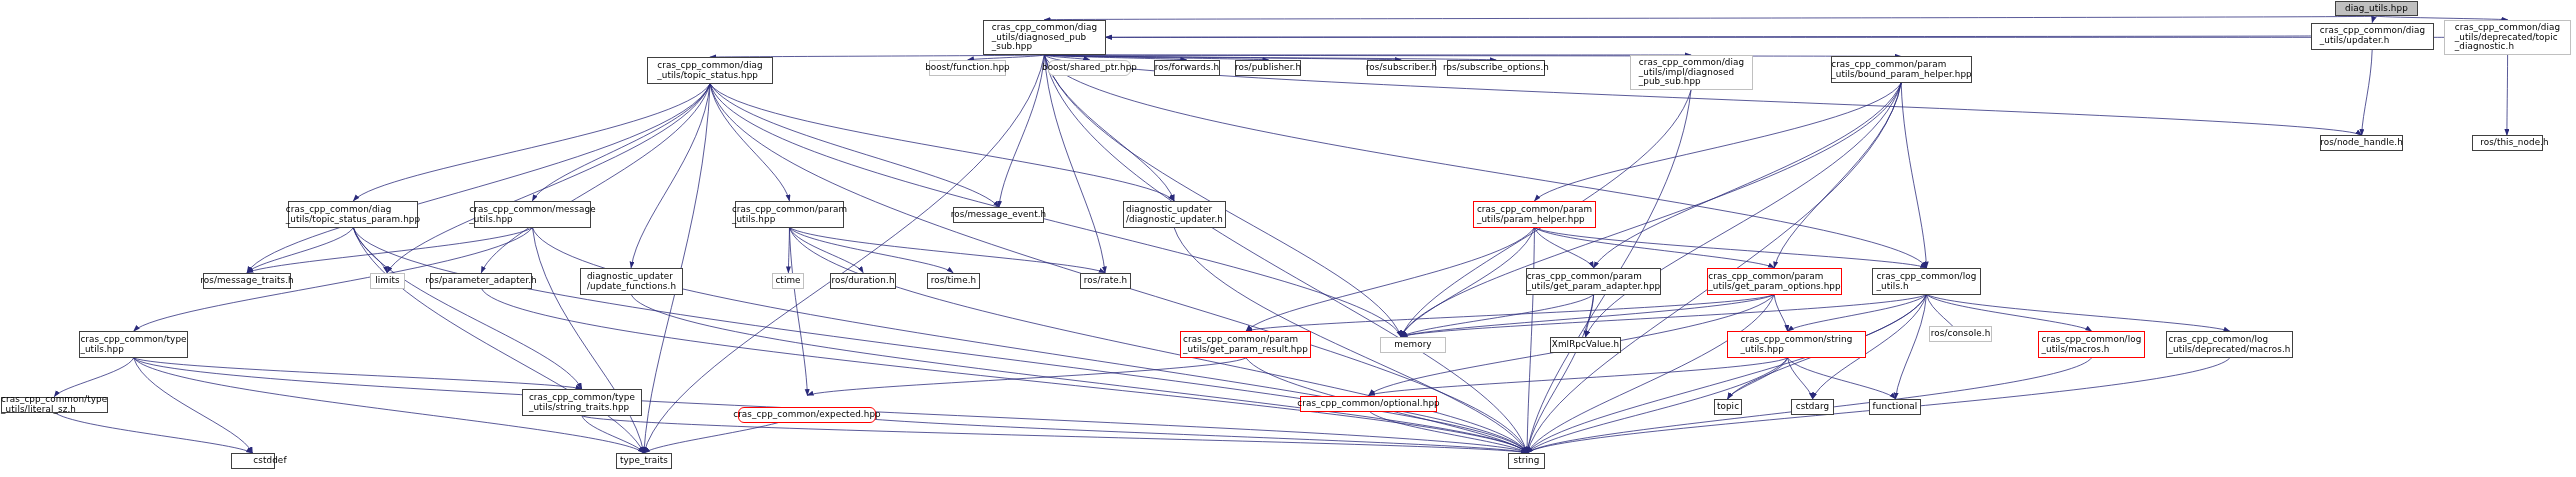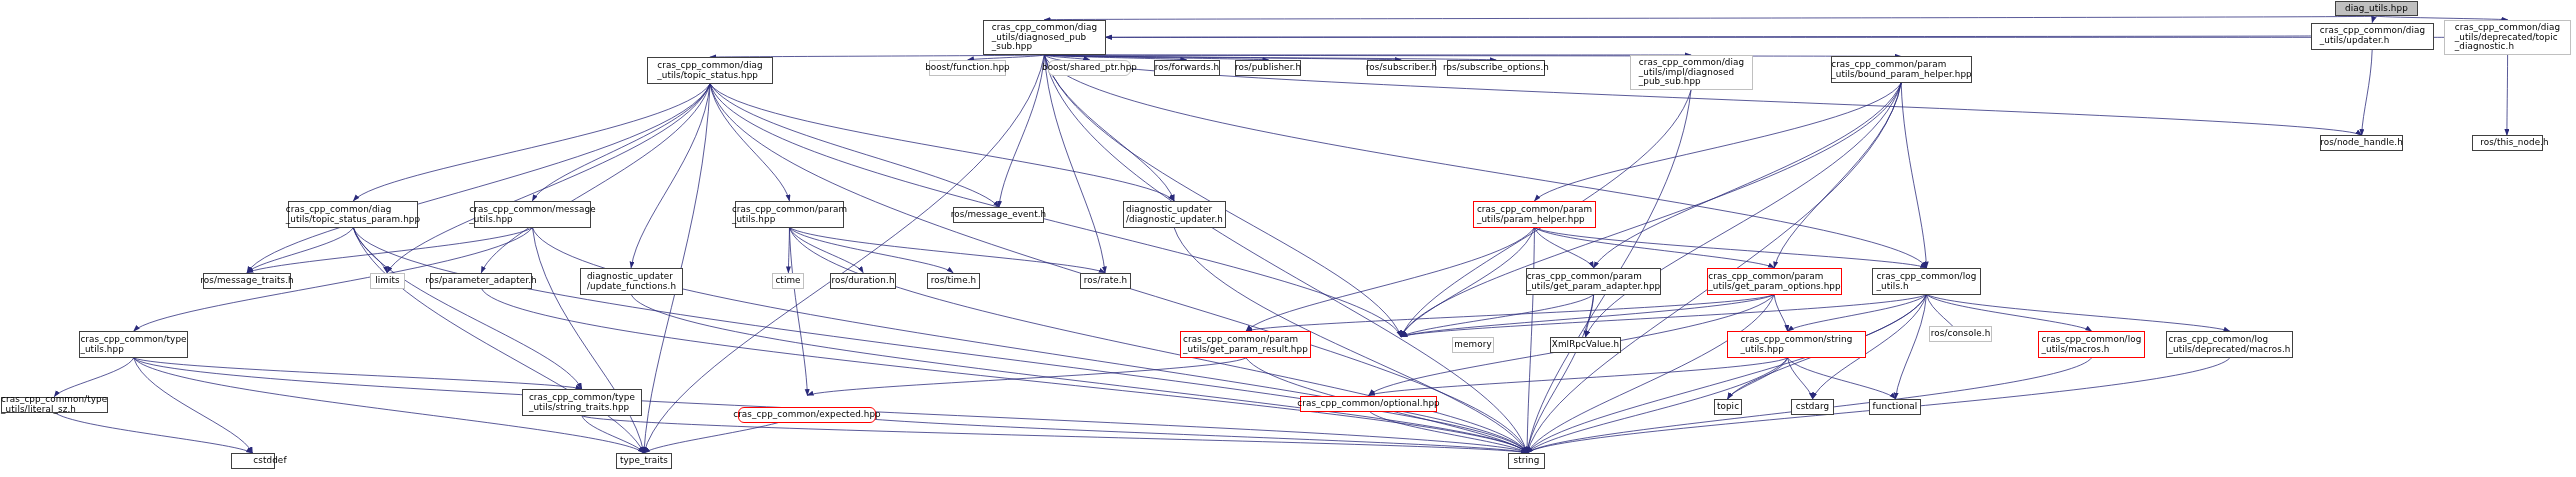--- a/index.html
+++ b/index.html
@@ -210,21 +210,21 @@
       <div class="node solid" style="left: 1526px; top: 268px; width: 135px; height: 27px;">cras_cpp_common/param
 _utils/get_param_adapter.hpp</div>
       <div class="node red" style="left: 1707px; top: 268px; width: 135px; height: 27px;">cras_cpp_common/param
 _utils/get_param_options.hpp</div>
       <div class="node solid" style="left: 1872px; top: 268px; width: 109px; height: 27px;">cras_cpp_common/log
 _utils.h</div>
       <div class="node solid" style="left: 79px; top: 331px; width: 109px; height: 27px;">cras_cpp_common/type
 _utils.hpp</div>
       <div class="node red" style="left: 1180px; top: 331px; width: 131px; height: 27px;">cras_cpp_common/param
 _utils/get_param_result.hpp</div>
-      <div class="node light" style="left: 1452px; top: 337px; width: 42px; height: 15.5px;">memory</div>
+      <div class="node light" style="left: 1380px; top: 337px; width: 66px; height: 15.5px;">memory</div>
       <div class="node solid" style="left: 1550px; top: 337px; width: 71px; height: 15.5px;">XmlRpcValue.h</div>
       <div class="node red" style="left: 1727px; top: 331px; width: 139px; height: 27px;">cras_cpp_common/string
 _utils.hpp</div>
       <div class="node light" style="left: 1929px; top: 326px; width: 63px; height: 15.5px;">ros/console.h</div>
       <div class="node red" style="left: 2038px; top: 331px; width: 107px; height: 27px;">cras_cpp_common/log
 _utils/macros.h</div>
       <div class="node solid" style="left: 2166px; top: 331px; width: 127px; height: 27px;">cras_cpp_common/log
 _utils/deprecated/macros.h</div>
       <div class="node solid" style="left: 522px; top: 389px; width: 120px; height: 27px;">cras_cpp_common/type
 _utils/string_traits.hpp</div>

